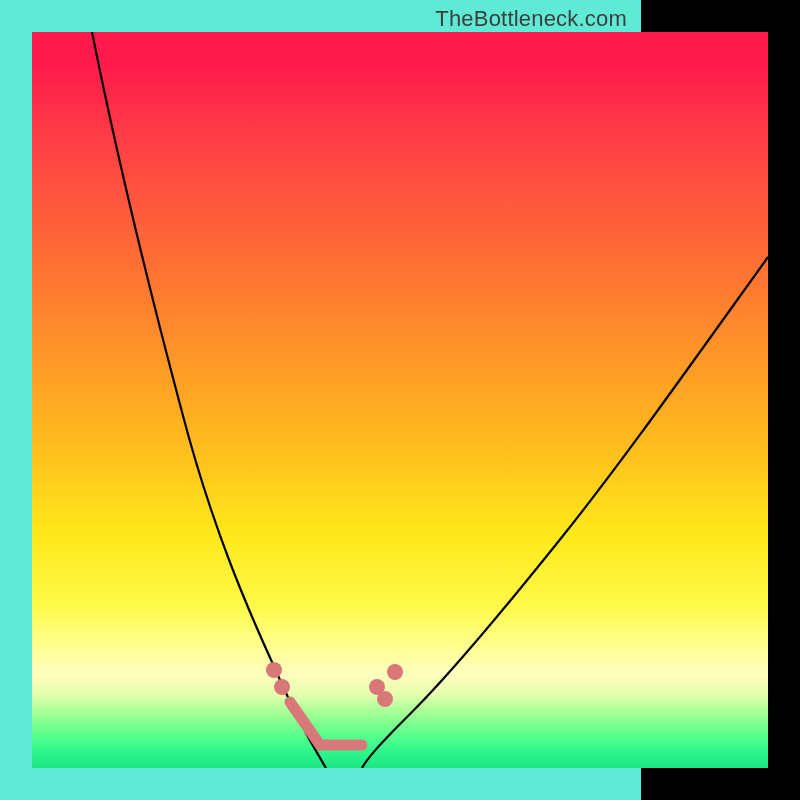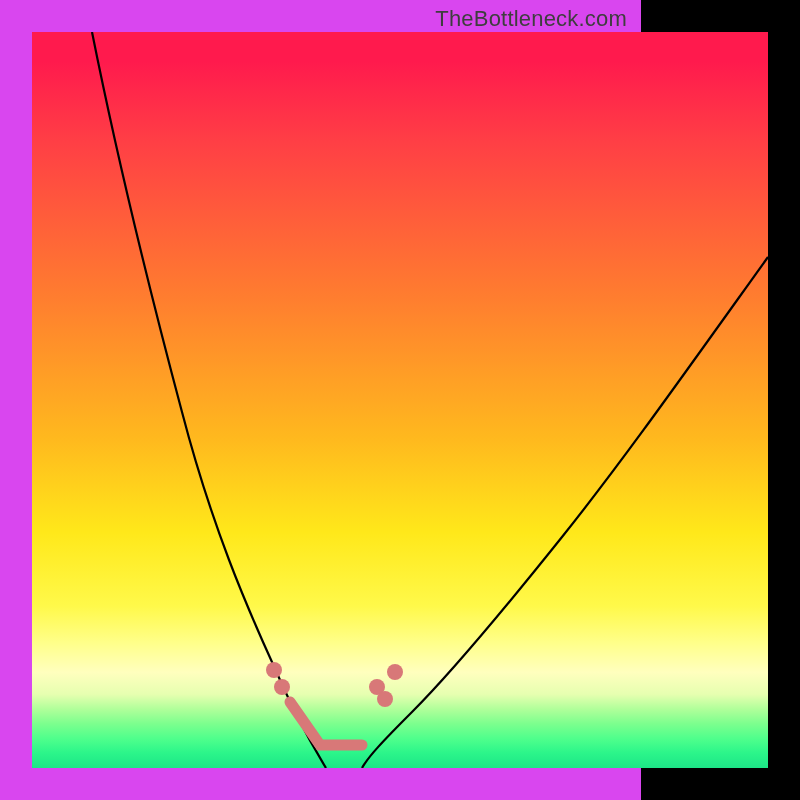--- a/index.html
+++ b/index.html
@@ -10,21 +10,21 @@
     background: #000;
     overflow: hidden;
     font-family: Arial, Helvetica, sans-serif;
   }
   .frame {
     position: absolute;
     top: 0;
     left: 0;
     width: 641px;
     height: 800px;
-    background: #d946ef;
+    background: #5eead4;
   }
   .plot {
     position: absolute;
     top: 32px;
     left: 32px;
     width: 736px;
     height: 736px;
     overflow: hidden;
   }
   .gradient {

